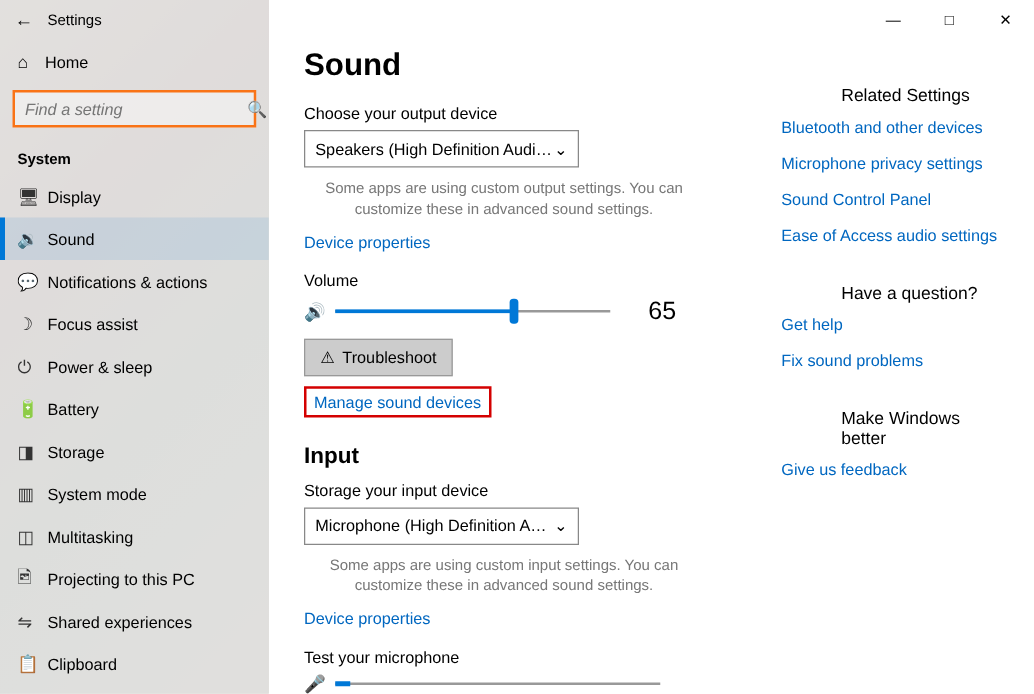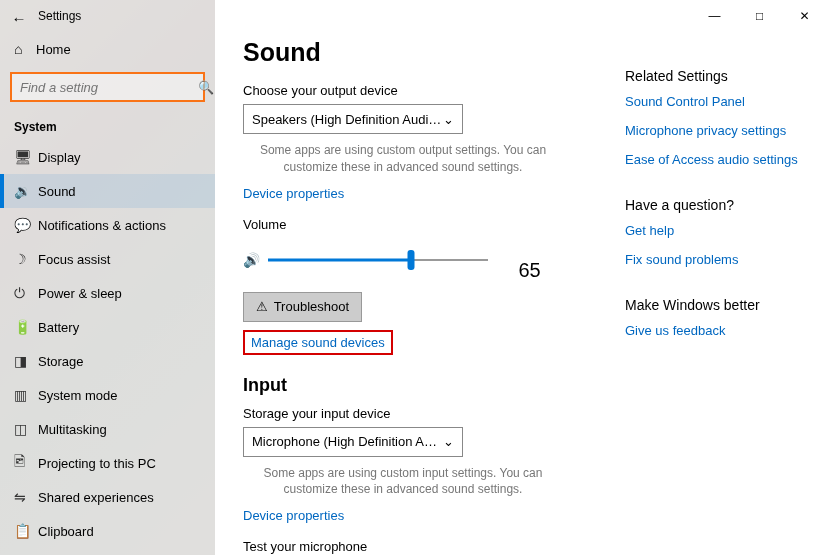--- a/index.html
+++ b/index.html
@@ -34,27 +34,27 @@
   .dropdown .ddtext { flex: 1; white-space: nowrap; overflow: hidden; text-overflow: ellipsis; }
   .note { font-size: 12px; color: #777; margin-top: 8px; max-width: 320px; line-height: 1.4; text-align: center; }
   .link { color: #0067c0; font-size: 13px; margin-top: 10px; cursor: pointer; display: inline-block; }
   .boxed { border: 2px solid #d40000; padding: 3px 6px; margin-top: 8px; display: inline-block; }
   .volrow { display: flex; align-items: center; margin-top: 6px; }
   .vicon { font-size: 14px; margin-right: 8px; }
   .slider { position: relative; width: 220px; height: 20px; }
   .slider .track { position: absolute; left: 0; right: 0; top: 50%; height: 2px; background: #999; transform: translateY(-50%); }
   .slider .fill { position: absolute; left: 0; top: 50%; height: 3px; background: #0078d7; transform: translateY(-50%); }
   .slider .thumb { position: absolute; top: 50%; width: 7px; height: 20px; background: #0078d7; border-radius: 3px; transform: translate(-50%,-50%); }
-  .volnum { margin-left: 30px; font-size: 20px; margin-top: 21px; }
+  .volnum { margin-left: 30px; font-size: 20px; }
   .btn { margin-top: 10px; height: 30px; border: 1px solid #999; background: #ccc; display: inline-flex; align-items: center; padding: 0 12px; font-size: 13px; cursor: pointer; }
   .btn .bicon { margin-right: 6px; font-size: 13px; }
   .mic-test { display: flex; align-items: center; margin-top: 6px; }
   .mic-bar { width: 260px; height: 2px; background: #999; position: relative; }
   .mic-fill { position: absolute; left: 0; top: -1px; height: 4px; width: 12px; background: #0078d7; }
-  .rhead { font-size: 14px; margin-bottom: 10px; }
+  .rhead { font-size: 14px; margin-bottom: 10px; margin-left: 48px; }
   .rlink { color: #0067c0; font-size: 13px; margin-bottom: 14px; cursor: pointer; }
 </style>
 </head>
 <body>
 
 <div class="sidebar-bg"></div>
 <div class="sidebar-over"></div>
 
 <div class="titlebar">
   <div class="titlebar-left">
@@ -177,22 +177,23 @@
       </div>
     </div>
 
     
     <br>
     
   </div>
 
   <div class="right">
     <div class="rhead">Related Settings</div>
+    <div class="rlink">Bluetooth and other devices</div>
+    <div class="rlink">Microphone privacy settings</div>
     <div class="rlink">Sound Control Panel</div>
-    <div class="rlink">Microphone privacy settings</div>
     <div class="rlink">Ease of Access audio settings</div>
 
     <div class="rhead" style="margin-top:30px">Have a question?</div>
     <div class="rlink">Get help</div>
     <div class="rlink">Fix sound problems</div>
 
     <div class="rhead" style="margin-top:30px">Make Windows better</div>
     <div class="rlink">Give us feedback</div>
   </div>
 </div>

